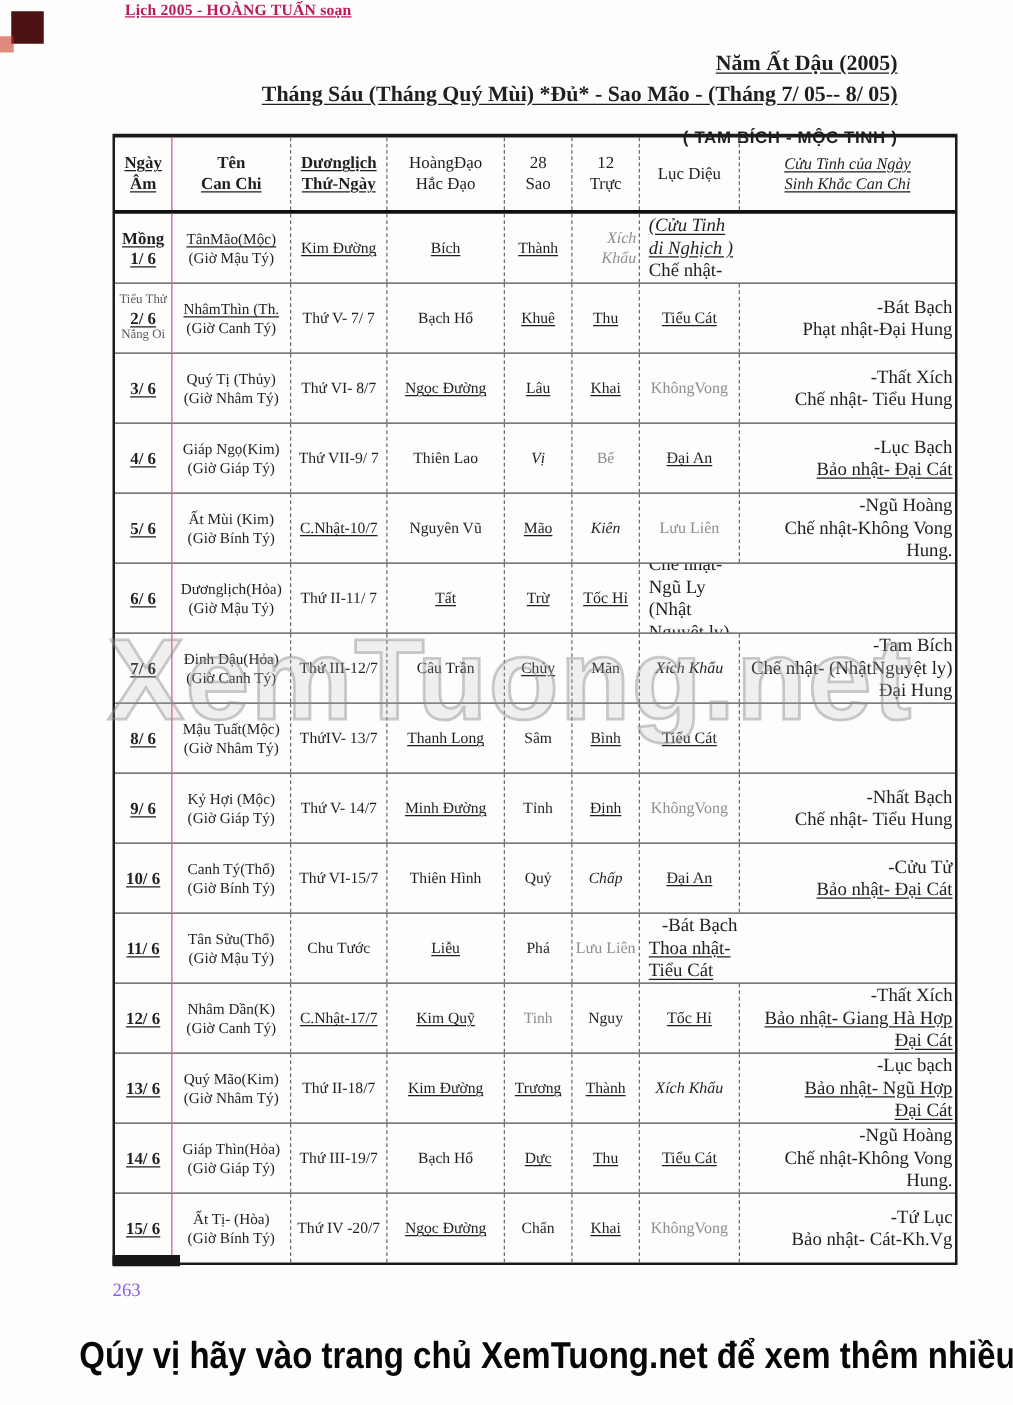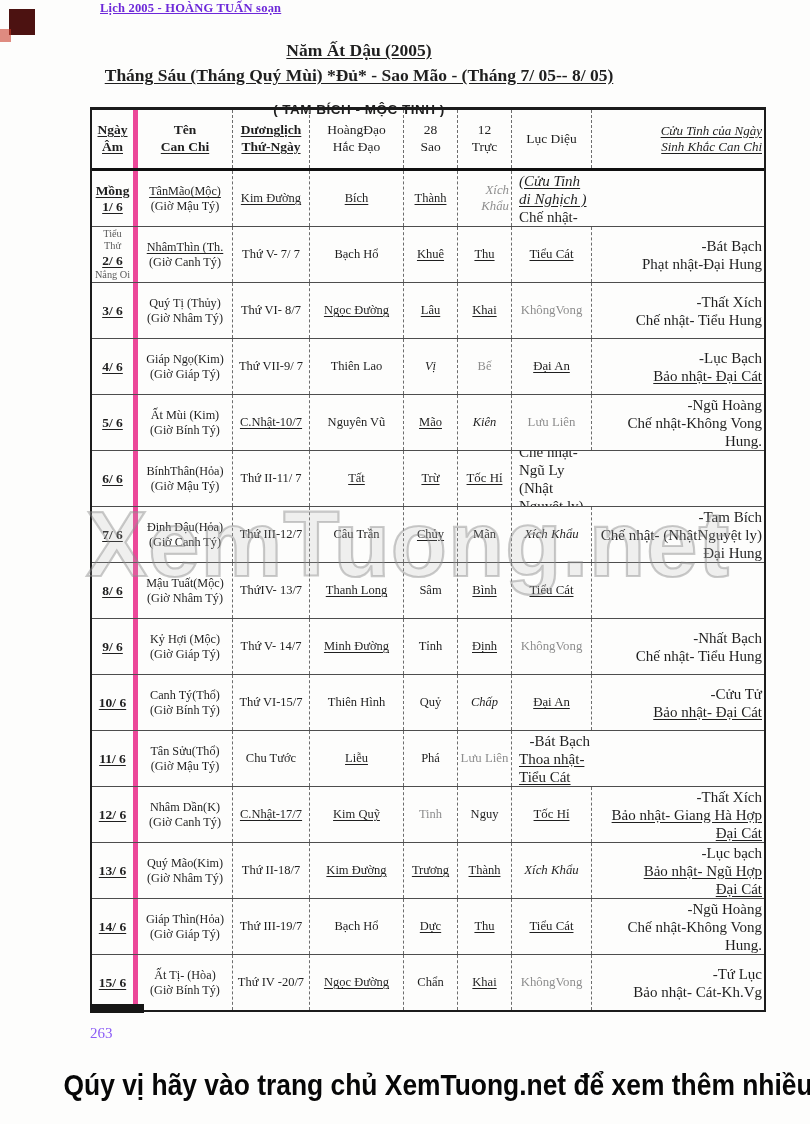--- a/index.html
+++ b/index.html
@@ -7,25 +7,25 @@
     width:810px;height:1124px;position:relative;overflow:hidden;
     background:#fdfdfc;
     font-family:"Liberation Serif","DejaVu Serif",serif;
     color:#1f1f1f;
   }
   .abs{position:absolute;}
   
   .maroon-sq{left:9px;top:9px;width:26px;height:26px;background:#4c1211;}
   .red-mark{left:0;top:29px;width:11px;height:13px;background:#c9372392;}
   .top-note{
-    left:100px;top:1px;font-size:12.5px;font-weight:bold;color:#6d28d9;
+    left:100px;top:1px;font-size:12.5px;font-weight:bold;color:#be185d;
     text-decoration:underline;letter-spacing:.2px;
   }
   
-  .title-wrap{left:0;top:40px;width:718px;text-align:center;}
+  .title-wrap{left:0;top:40px;width:718px;text-align:right;}
   .t1,.t2{font-weight:bold;font-size:17.5px;text-decoration:underline;text-underline-offset:2px;}
   .t2{margin-top:4px;}
   .t3{font-weight:bold;font-size:13.5px;font-family:"Liberation Sans",sans-serif;margin-top:16px;letter-spacing:.5px;}
   
   .watermark{
     left:58px;top:492px;width:700px;text-align:center;
     font-family:"Liberation Sans","DejaVu Sans",sans-serif;
     font-weight:bold;font-size:92px;letter-spacing:1px;
     color:rgba(175,175,175,0.18);
     -webkit-text-stroke:2.2px rgba(140,140,140,0.45);
@@ -43,28 +43,28 @@
     grid-template-columns:46px 95px 77px 94px 54px 54px 80px auto;
     height:55px;border-bottom:1px solid #4d4d4d;
   }
   .trow.hdr{height:58px;border-bottom:3px solid #101010;}
   .trow:last-child{border-bottom:none;}
   .cell{
     border-right:1px dashed #6d6d6d;
     display:flex;flex-direction:column;justify-content:center;align-items:center;
     text-align:center;font-size:12.5px;line-height:1.18;padding:1px 2px;overflow:hidden;
   }
-  .cell.c0{border-right:5px solid #ec4899;}
+  .cell.c0{border-right:1px solid #ec4899;}
   .cell.c7{border-right:none;align-items:flex-end;justify-content:center;
     text-align:left;padding-left:7px;font-size:15px;line-height:1.2;}
   .cell.c1{font-size:12.2px;}
   .cell.c6{font-size:12.8px;text-align:right;}
   .hdr .cell{font-size:13.5px;font-weight:bold;line-height:1.25;}
   .hdr .cell.c3,.hdr .cell.c4,.hdr .cell.c5,.hdr .cell.c6{font-weight:normal;}
-  .hdr .cell.c7{font-weight:normal;font-style:italic;align-items:flex-end;text-align:center;padding-left:2px;font-size:13px;}
+  .hdr .cell.c7{font-weight:normal;font-style:italic;align-items:center;text-align:center;padding-left:2px;font-size:13px;}
   .ln{display:block;}
   .u{text-decoration:underline;text-underline-offset:2px;}
   .i{font-style:italic;}
   .f{color:#8e8e8e;}
   .sm{font-size:10.5px;color:#5a5a5a;}
   .c0 .ln{font-weight:bold;font-size:13.5px;}
   .c0 .ln.sm{font-weight:normal;font-size:10.3px;}
   .smudge{position:absolute;left:-2px;bottom:-3px;width:54px;height:9px;background:#161616;}
   
   .pageno{left:90px;top:1025px;width:672px;text-align:left;font-size:15px;color:#8b5cf6;}
@@ -267,21 +267,21 @@
         <span class="ln">-Ngũ Hoàng</span>
         <span class="ln">Chế nhật-Không Vong</span>
         <span class="ln">Hung.</span>
       </div>
     </div>
     <div class="trow">
       <div class="cell c0">
         <span class="ln u">6/ 6</span>
       </div>
       <div class="cell c1">
-        <span class="ln">BínhThân(Hỏa)</span>
+        <span class="ln">Dươnglịch(Hỏa)</span>
         <span class="ln">(Giờ Mậu Tý)</span>
       </div>
       <div class="cell c2">
         <span class="ln">Thứ II-11/ 7</span>
       </div>
       <div class="cell c4">
         <span class="ln u">Tất</span>
       </div>
       <div class="cell c5">
         <span class="ln u">Trừ</span>

